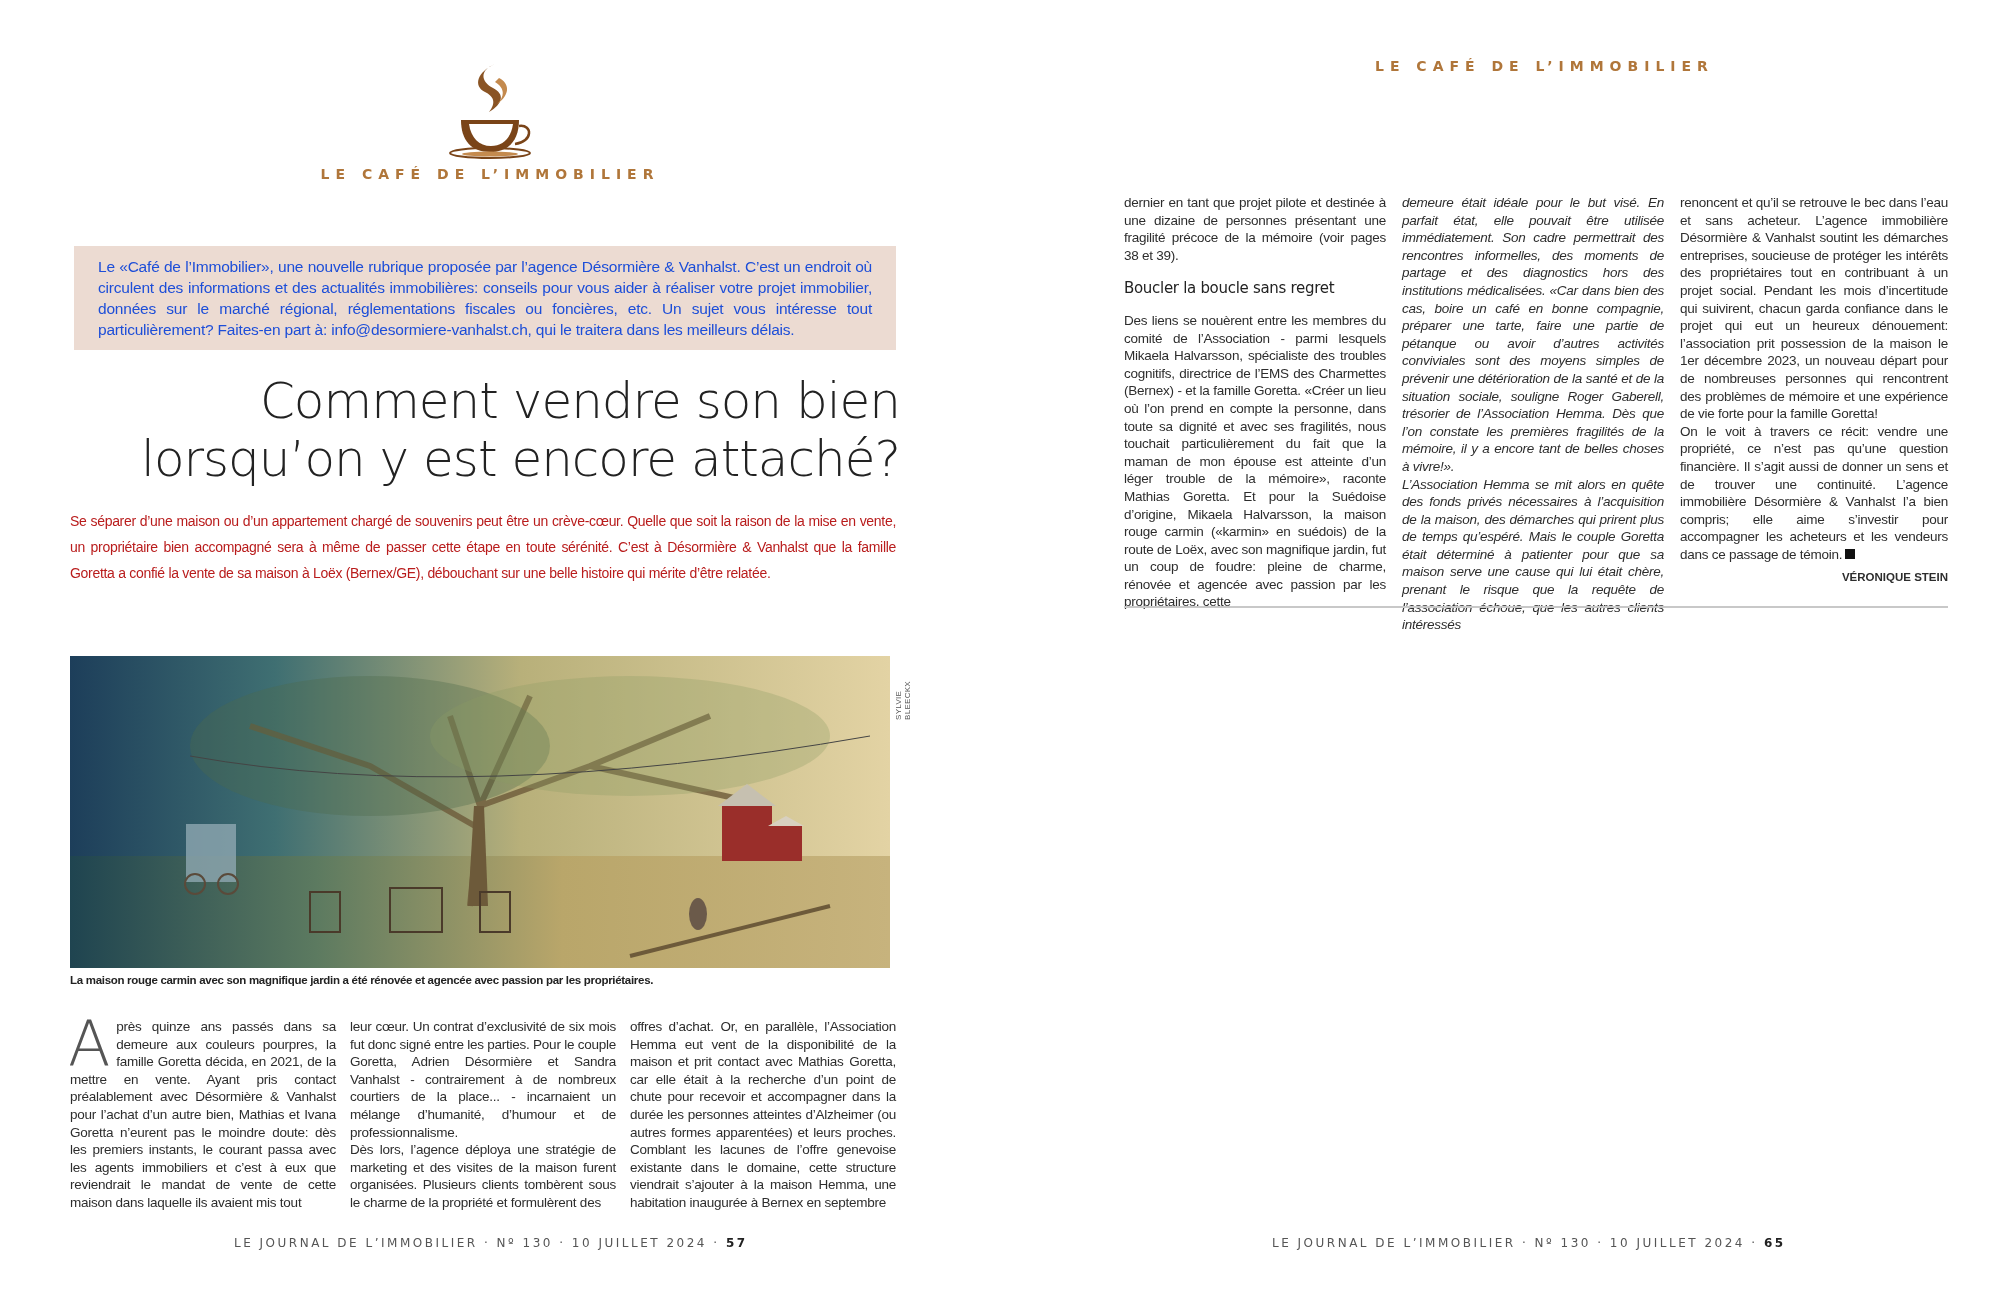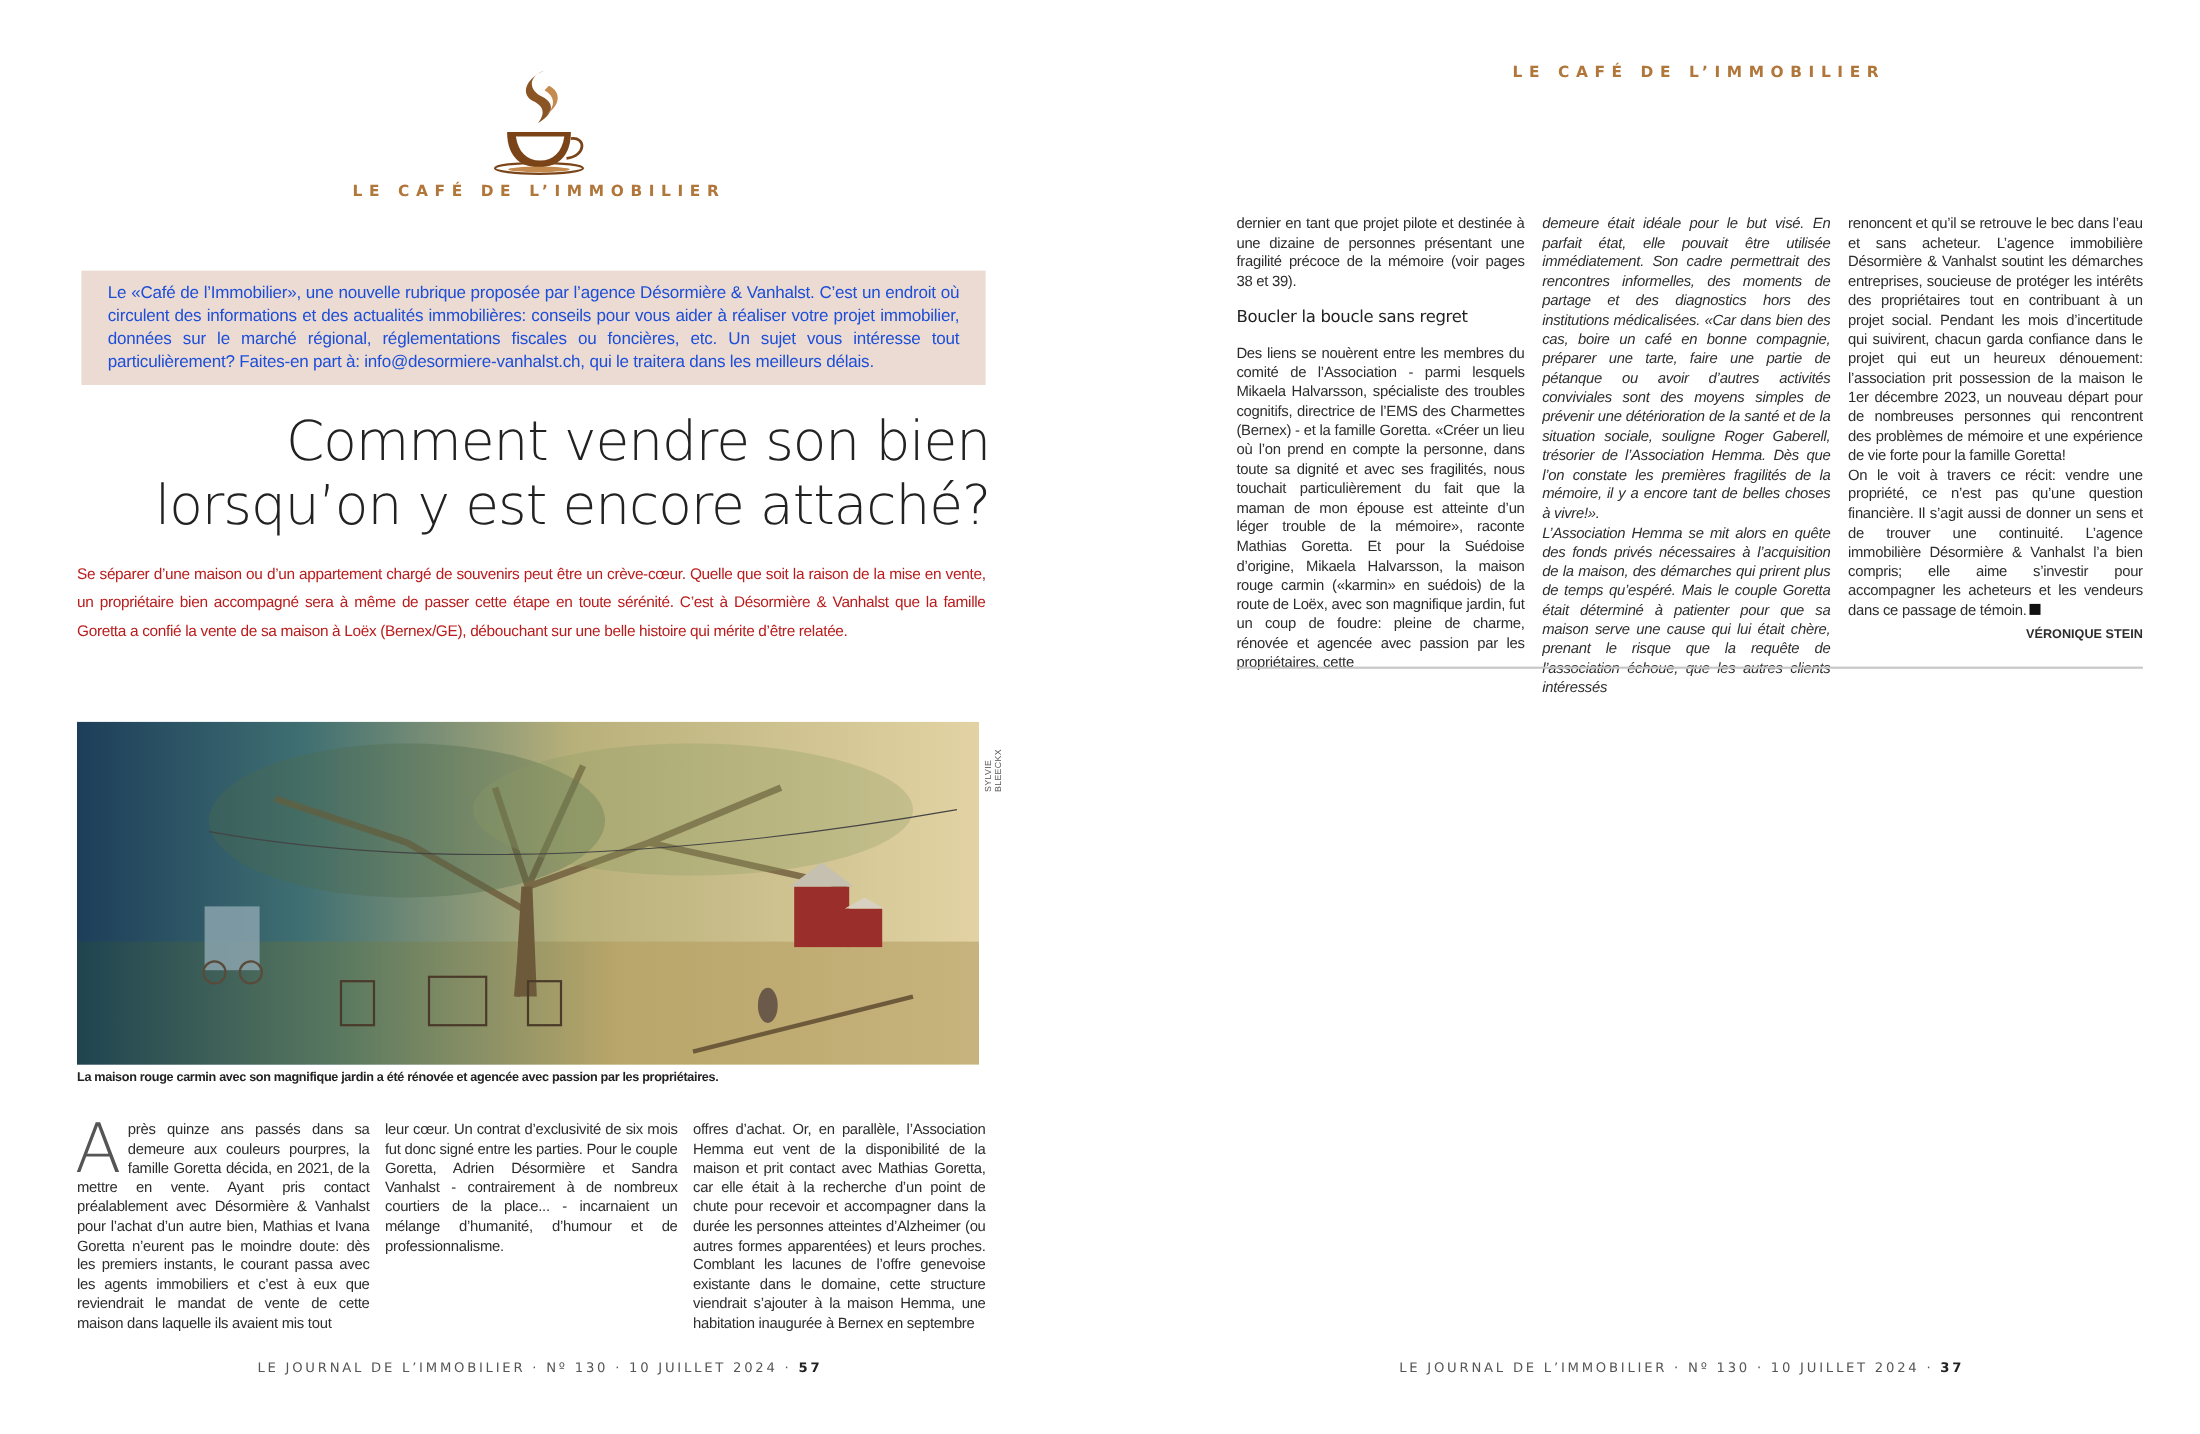--- a/index.html
+++ b/index.html
@@ -109,20 +109,21 @@
   </div>
   <div class="credit">SYLVIE BLEECKX</div>
   <div class="caption">La maison rouge carmin avec son magnifique jardin a été rénovée et agencée avec passion par les propriétaires.</div>
 
   <div class="col" style="left:70px; top:1018px; width:266px;">
     <span class="dropcap">A</span>
     <p>près quinze ans passés dans sa demeure aux couleurs pourpres, la famille Goretta décida, en 2021, de la mettre en vente. Ayant pris contact préalablement avec Désormière &amp; Vanhalst pour l’achat d’un autre bien, Mathias et Ivana Goretta n’eurent pas le moindre doute: dès les premiers instants, le courant passa avec les agents immobiliers et c’est à eux que reviendrait le mandat de vente de cette maison dans laquelle ils avaient mis tout</p>
   </div>
   <div class="col" style="left:350px; top:1018px; width:266px;">
     <p>leur cœur. Un contrat d’exclusivité de six mois fut donc signé entre les parties. Pour le couple Goretta, Adrien Désormière et Sandra Vanhalst - contrairement à de nombreux courtiers de la place... - incarnaient un mélange d’humanité, d’humour et de professionnalisme.</p>
+    <p>Dès lors, l’agence déploya une stratégie de marketing et des visites de la maison furent organisées. Plusieurs clients tombèrent sous le charme de la propriété et formulèrent des</p>
   </div>
   <div class="col" style="left:630px; top:1018px; width:266px;">
     <p>offres d’achat. Or, en parallèle, l’Association Hemma eut vent de la disponibilité de la maison et prit contact avec Mathias Goretta, car elle était à la recherche d’un point de chute pour recevoir et accompagner dans la durée les personnes atteintes d’Alzheimer (ou autres formes apparentées) et leurs proches. Comblant les lacunes de l’offre genevoise existante dans le domaine, cette structure viendrait s’ajouter à la maison Hemma, une habitation inaugurée à Bernex en septembre</p>
   </div>
 
   <div class="footer" style="left:234px;">
     <span>LE JOURNAL DE L’IMMOBILIER · Nº 130 · 10 JUILLET 2024 · </span><span class="num">57</span>
   </div>
 </div>
 
@@ -140,15 +141,15 @@
   </div>
   <div class="col" style="left:680px; top:194px; width:268px;">
     <p>renoncent et qu’il se retrouve le bec dans l’eau et sans acheteur. L’agence immobilière Désormière &amp; Vanhalst soutint les démarches entreprises, soucieuse de protéger les intérêts des propriétaires tout en contribuant à un projet social. Pendant les mois d’incertitude qui suivirent, chacun garda confiance dans le projet qui eut un heureux dénouement: l’association prit possession de la maison le 1er décembre 2023, un nouveau départ pour de nombreuses personnes qui rencontrent des problèmes de mémoire et une expérience de vie forte pour la famille Goretta!</p>
     <p><span>On le voit à travers ce récit: vendre une propriété, ce n’est pas qu’une question financière. Il s’agit aussi de donner un sens et de trouver une continuité. L’agence immobilière Désormière &amp; Vanhalst l’a bien compris; elle aime s’investir pour accompagner les acheteurs et les vendeurs dans ce passage de témoin.</span><span class="end-mark"></span></p>
     <div class="signature">VÉRONIQUE STEIN</div>
   </div>
 
   <div class="rule"></div>
 
   <div class="footer" style="left:272px;">
-    <span>LE JOURNAL DE L’IMMOBILIER · Nº 130 · 10 JUILLET 2024 · </span><span class="num">37</span>
+    <span>LE JOURNAL DE L’IMMOBILIER · Nº 130 · 10 JUILLET 2024 · </span><span class="num">65</span>
   </div>
 </div>
 
 </body></html>

